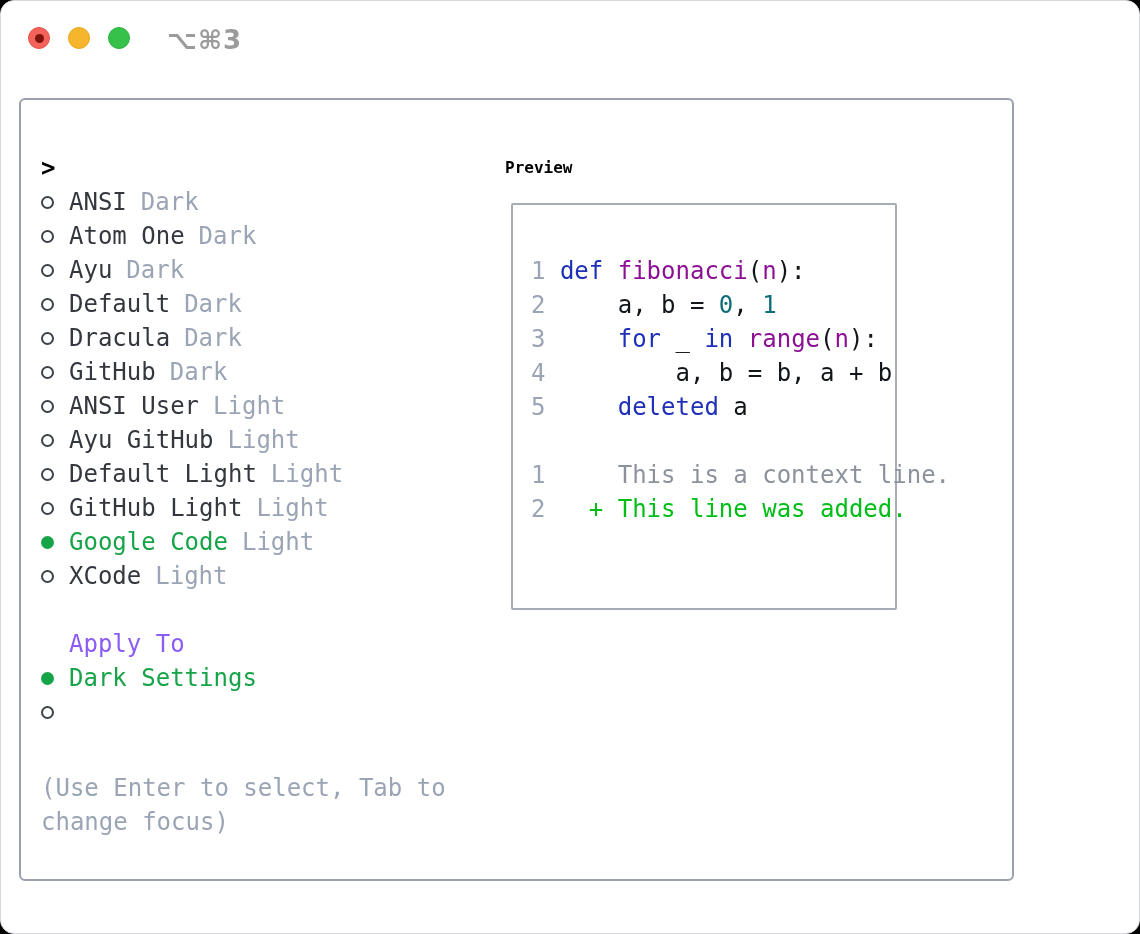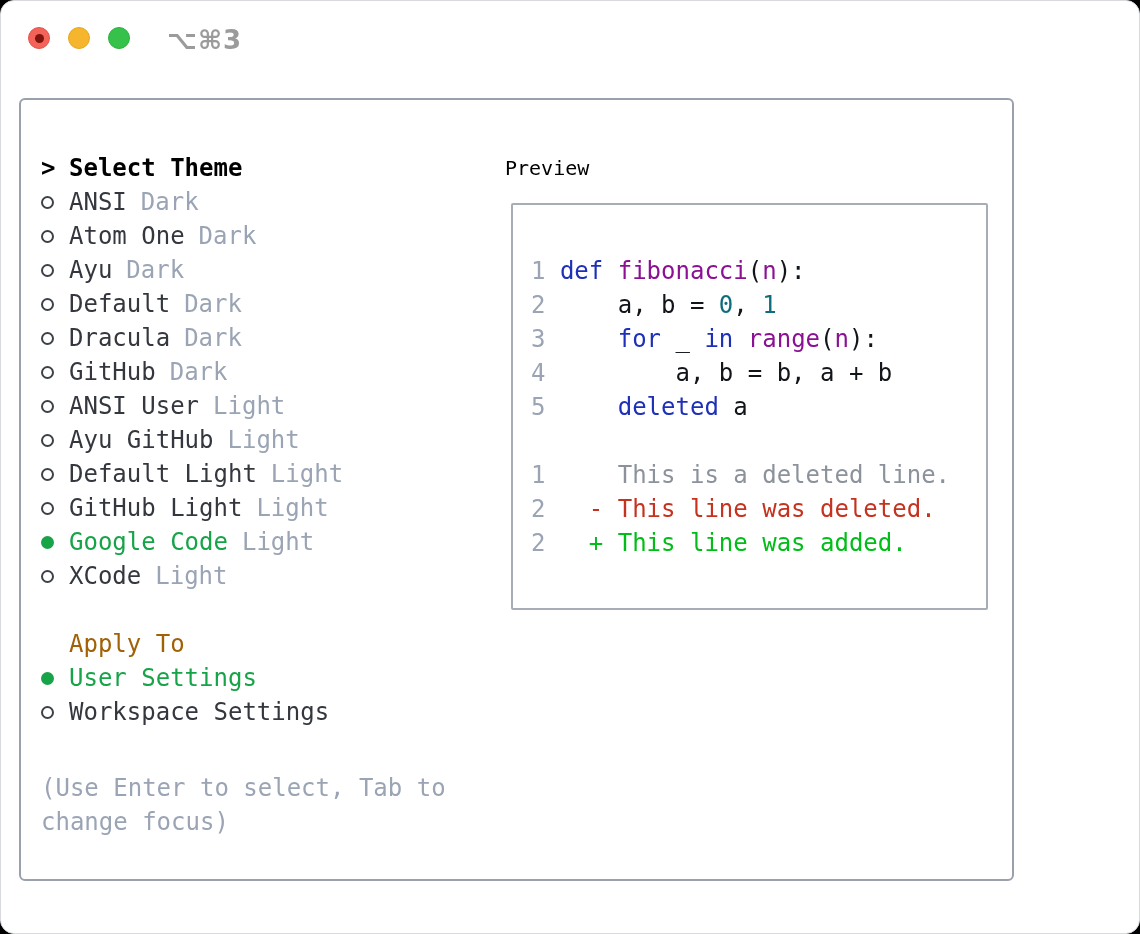--- a/index.html
+++ b/index.html
@@ -18,33 +18,33 @@
             color:var(--shortcut-gray,#9b9b9b);font-family:"DejaVu Sans",sans-serif;letter-spacing:1px;}
   
   .panel{position:absolute;left:18px;top:97px;width:995px;height:783px;box-sizing:border-box;
          border:2px solid var(--panel-border,#9aa1ad);border-radius:6px;background:#fff;}
   
   .left-col{position:absolute;left:20px;top:51px;width:430px;font-size:24px;line-height:34px;}
   .row{display:flex;align-items:center;height:34px;white-space:pre;}
   .marker-box{display:inline-flex;align-items:center;width:28px;flex:0 0 28px;}
   .caret{font-weight:bold;color:#000;}
   .header-label{font-weight:bold;color:#000;}
-  .apply-label{color:#a16207;}
+  .apply-label{color:#8b5cf6;}
   .circle{box-sizing:border-box;width:13px;height:13px;border-radius:50%;display:inline-block;}
   .circle.hollow{border:2px solid #3d4248;}
   .circle.filled{background:var(--accent-green,#17a348);}
   .name{color:var(--text-dark,#34383e);}
   .name.green{color:var(--accent-green,#17a348);text-align:center;}
   .suffix{color:var(--muted,#9aa4b4);margin-left:14px;}
   .spacer{height:34px;}
   .help{color:var(--muted,#9aa4b4);width:416px;margin-top:8px;}
   
   .preview-title{position:absolute;left:484px;top:51px;height:34px;line-height:34px;
-                 font-size:20px;font-weight:normal;color:#000;}
-  .preview-box{position:absolute;left:490px;top:103px;width:477px;height:407px;box-sizing:border-box;
+                 font-size:16px;font-weight:bold;color:#000;}
+  .preview-box{position:absolute;left:490px;top:103px;width:386px;height:407px;box-sizing:border-box;
                border:2px solid var(--preview-border,#a7adb7);border-radius:2px;background:#fff;}
   #code-block{position:absolute;left:18px;top:49px;font-size:24px;}
   .code-line{height:34px;line-height:34px;white-space:pre;}
   .num{color:var(--line-number,#9aa4b4);}
   .tok-keyword{color:var(--keyword,#1e30b8);}
   .tok-function{color:var(--function,#8b1094);}
   .tok-number{color:var(--number,#0e6d78);}
   .tok-plain{color:var(--plain,#111418);}
   .diff-context .txt{color:var(--context,#8c929c);}
   .diff-deleted .txt{color:var(--deleted,#c5321f);}
@@ -62,21 +62,20 @@
       <span class="tl yellow"></span>
       <span class="tl green"></span>
     </div>
     <span class="shortcut">⌥⌘3</span>
   </div>
 
   <div class="panel">
     <div class="left-col">
       <div class="row">
         <span class="marker-box caret">&gt;</span>
-        <span class="header-label">Select Theme</span>
       </div>
       <div id="theme-list">
           <div class="row"><span class="marker-box"><span class="circle hollow"></span></span><span class="name">ANSI</span><span class="suffix">Dark</span></div>
           <div class="row"><span class="marker-box"><span class="circle hollow"></span></span><span class="name">Atom One</span><span class="suffix">Dark</span></div>
           <div class="row"><span class="marker-box"><span class="circle hollow"></span></span><span class="name">Ayu</span><span class="suffix">Dark</span></div>
           <div class="row"><span class="marker-box"><span class="circle hollow"></span></span><span class="name">Default</span><span class="suffix">Dark</span></div>
           <div class="row"><span class="marker-box"><span class="circle hollow"></span></span><span class="name">Dracula</span><span class="suffix">Dark</span></div>
           <div class="row"><span class="marker-box"><span class="circle hollow"></span></span><span class="name">GitHub</span><span class="suffix">Dark</span></div>
           <div class="row"><span class="marker-box"><span class="circle hollow"></span></span><span class="name">ANSI User</span><span class="suffix">Light</span></div>
           <div class="row"><span class="marker-box"><span class="circle hollow"></span></span><span class="name">Ayu GitHub</span><span class="suffix">Light</span></div>
@@ -86,37 +85,36 @@
           <div class="row"><span class="marker-box"><span class="circle hollow"></span></span><span class="name">XCode</span><span class="suffix">Light</span></div>
         </div>
 
       <div class="spacer"></div>
 
       <div class="row">
         <span class="marker-box"></span>
         <span class="apply-label">Apply To</span>
       </div>
       <div id="apply-list">
-          <div class="row"><span class="marker-box"><span class="circle filled"></span></span><span class="name green">User Settings</span></div>
-          <div class="row"><span class="marker-box"><span class="circle hollow"></span></span><span class="name">Workspace Settings</span></div>
+          <div class="row"><span class="marker-box"><span class="circle filled"></span></span><span class="name green">Dark Settings</span></div>
+          <div class="row"><span class="marker-box"><span class="circle hollow"></span></span></div>
         </div>
 
       <div class="spacer"></div>
 
       <div class="help">(Use Enter to select, Tab to change focus)</div>
     </div>
 
     <div class="preview-title">Preview</div>
     <div class="preview-box">
       <div id="code-block">
           <div class="code-line"><span class="num">1 </span><span class="tok-keyword">def </span><span class="tok-function">fibonacci</span><span class="tok-plain">(</span><span class="tok-function">n</span><span class="tok-plain">):</span></div>
           <div class="code-line"><span class="num">2 </span><span class="tok-plain">    a, b = </span><span class="tok-number">0</span><span class="tok-plain">, </span><span class="tok-number">1</span></div>
           <div class="code-line"><span class="num">3 </span><span class="tok-plain">    </span><span class="tok-keyword">for</span><span class="tok-plain"> _ </span><span class="tok-keyword">in</span><span class="tok-plain"> </span><span class="tok-function">range</span><span class="tok-plain">(</span><span class="tok-function">n</span><span class="tok-plain">):</span></div>
           <div class="code-line"><span class="num">4 </span><span class="tok-plain">        a, b = b, a + b</span></div>
           <div class="code-line"><span class="num">5 </span><span class="tok-plain">    </span><span class="tok-keyword">deleted</span><span class="tok-plain"> a</span></div>
           <div class="code-line"></div>
-          <div class="code-line diff-context"><span class="num">1   </span><span class="txt">  This is a deleted line.</span></div>
-          <div class="code-line diff-deleted"><span class="num">2   </span><span class="txt">- This line was deleted.</span></div>
+          <div class="code-line diff-context"><span class="num">1   </span><span class="txt">  This is a context line.</span></div>
           <div class="code-line diff-added"><span class="num">2   </span><span class="txt">+ This line was added.</span></div>
         </div>
     </div>
   </div>
 </div>
 
 </body></html>

